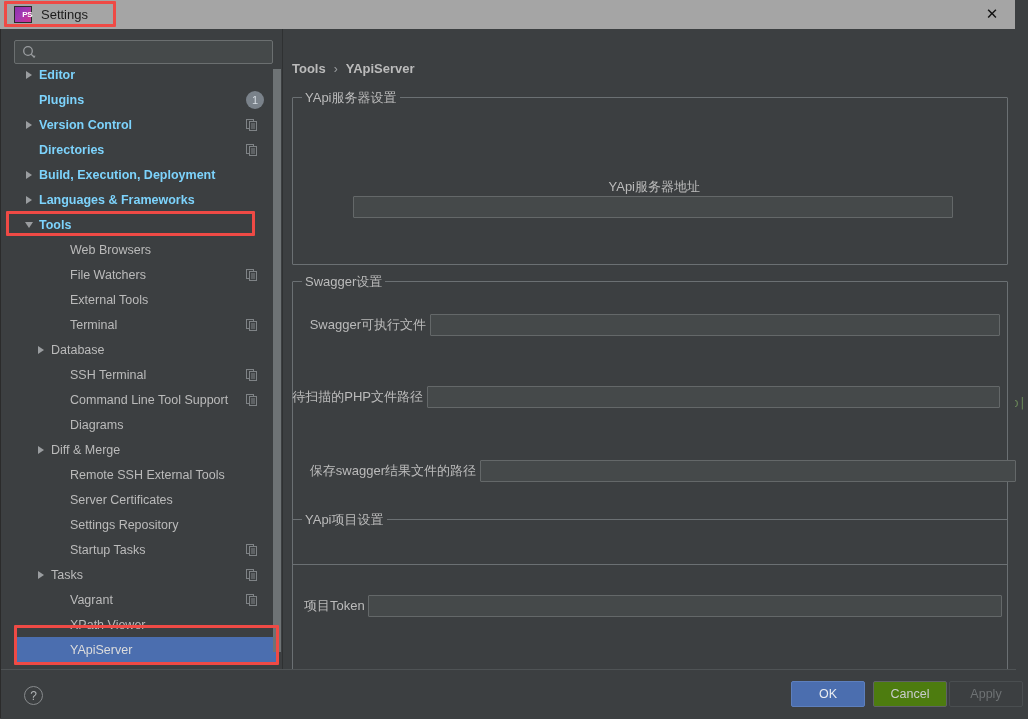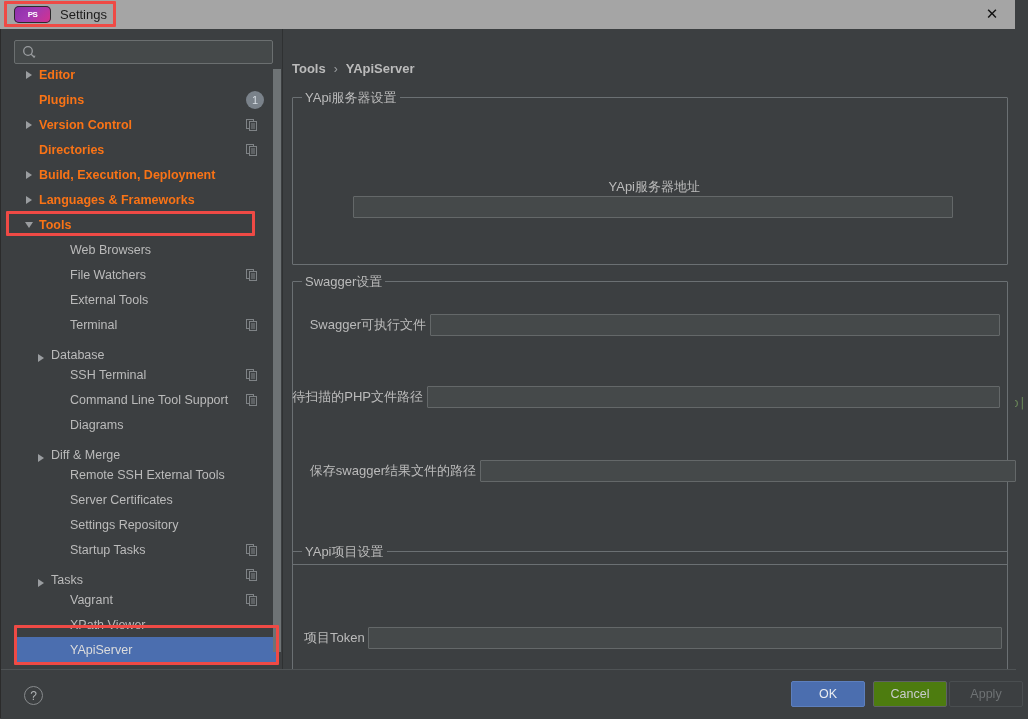--- a/index.html
+++ b/index.html
@@ -50,24 +50,24 @@
     position: absolute; left: 0; top: 0; width: 1015px; height: 719px;
   }
 
   
   #titlebar {
     position: absolute; left: 0; top: 0; width: 1015px; height: 29px;
     background: #a5a5a5;
     display: flex; align-items: center;
   }
   #ps-icon {
-    width: 37px; height: 17px; margin-left: 14px; flex: none;
+    width: 18px; height: 17px; margin-left: 14px; flex: none;
     background: linear-gradient(135deg, #8b2fa8 0%, #a13ab5 45%, #d8308a 100%);
-    border-radius: 5px;
-    display: flex; align-items: center; justify-content: center;
+    border-radius: 0;
+    display: flex; align-items: center; justify-content: flex-end;
     box-shadow: inset 0 0 0 1px #2b2b2b;
   }
   #ps-icon span {
     font-size: 8px; font-weight: bold; color: #ffffff; letter-spacing: -0.5px;
     line-height: 1;
   }
   #titlebar-title {
     margin-left: 9px; font-size: 13px; color: #1c1c1c;
   }
   #close-button {
@@ -125,23 +125,23 @@
     border-color: transparent transparent transparent #9a9da0;
   }
   .arrow.down i {
     border-width: 6px 4.5px 0 4.5px;
     border-color: #9a9da0 transparent transparent transparent;
   }
   .arrow.none i { border: none; }
   .tree-label {
     font-size: 12.5px; color: #bbbbbb; white-space: nowrap;
   }
-  .tree-row.top-level .tree-label { font-weight: bold; color: #f97316; }
+  .tree-row.top-level .tree-label { font-weight: bold; color: #7dd3fc; }
   .tree-row.child { padding-left: 39px; }
-  .tree-row.child.has-arrow { padding-left: 20px; align-items: flex-end; }
+  .tree-row.child.has-arrow { padding-left: 20px; }
   .tree-row.selected .tree-label { color: #dcdcdc; }
   .row-end-icon {
     position: absolute; right: 20px; top: 50%; transform: translateY(-50%);
     display: flex; align-items: center;
   }
   .badge-count {
     position: absolute; right: 13px; top: 50%; transform: translateY(-50%);
     width: 18px; height: 18px; border-radius: 50%;
     background: #7a828a; color: #d6dde3;
     font-size: 11px; display: flex; align-items: center; justify-content: center;
@@ -544,21 +544,21 @@
           <div class="field-label" style="width:131px;">待扫描的PHP文件路径</div>
           <input class="field-input" style="width: 573px; margin-left: 4px;" type="text" placeholder="">
         </div>
 
         <div class="field-row" style="left:-1px; top:178px; width:716px;margin-left:16px;">
           <div class="field-label" style="width:168px;">保存swagger结果文件的路径</div>
           <input class="field-input" style="width: 536px; margin-left: 4px;" type="text" placeholder="">
         </div>
       </div>
 
-      <div class="group-box" style="top:490px; height:168px;margin-top:32px;">
+      <div class="group-box" style="top:490px; height:168px;">
         <div class="group-title">YApi项目设置</div>
         <div class="field-row" style="left:-1px; top:75px; width:716px;">
           <div class="field-label" style="width:72px;padding-left:12px;">项目Token</div>
           <input class="field-input" style="width: 634px; margin-left: 4px;" type="text" placeholder="">
         </div>
       </div>
     </div>
 
     <div id="footer">
       <div id="help-button">

